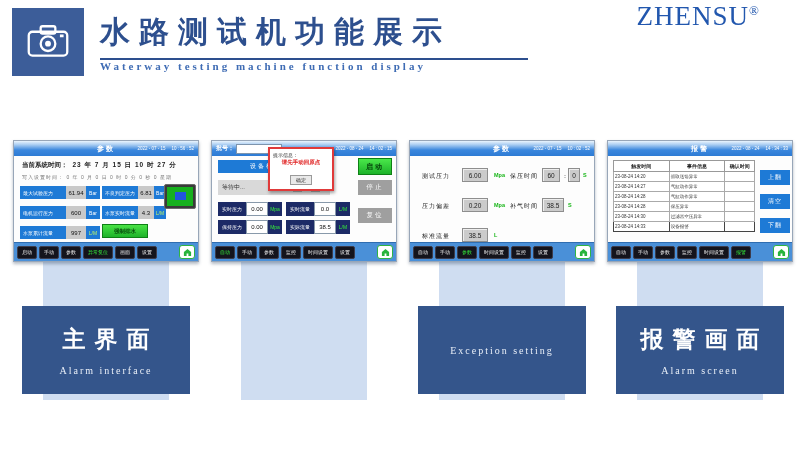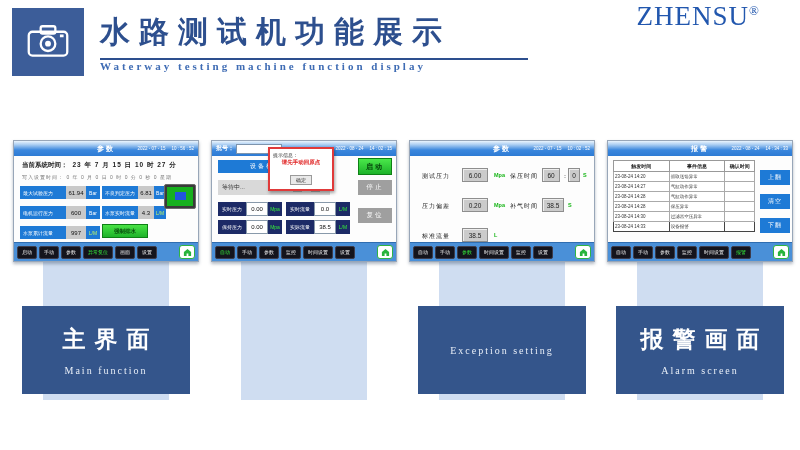--- a/index.html
+++ b/index.html
@@ -207,21 +207,21 @@
         <span class="homebtn">
           <svg width="9" height="9" viewBox="0 0 10 10">
               <path d="M5 1 L9 4.5 V9 H6 V6 H4 V9 H1 V4.5 Z" fill="#28b43c"></path>
             </svg>
         </span>
       </div>
     </div>
 
     <div class="card">
       <div class="cn">主界面</div>
-      <div class="en">Main function</div>
+      <div class="en">Alarm interface</div>
     </div>
   </div>
 
   <div class="col" id="col2">
     <div class="ribbon"></div>
 
     <div class="shot">
       <div class="tbar">
         <span class="batch">批号：</span>
         <span class="batch-input"></span>

